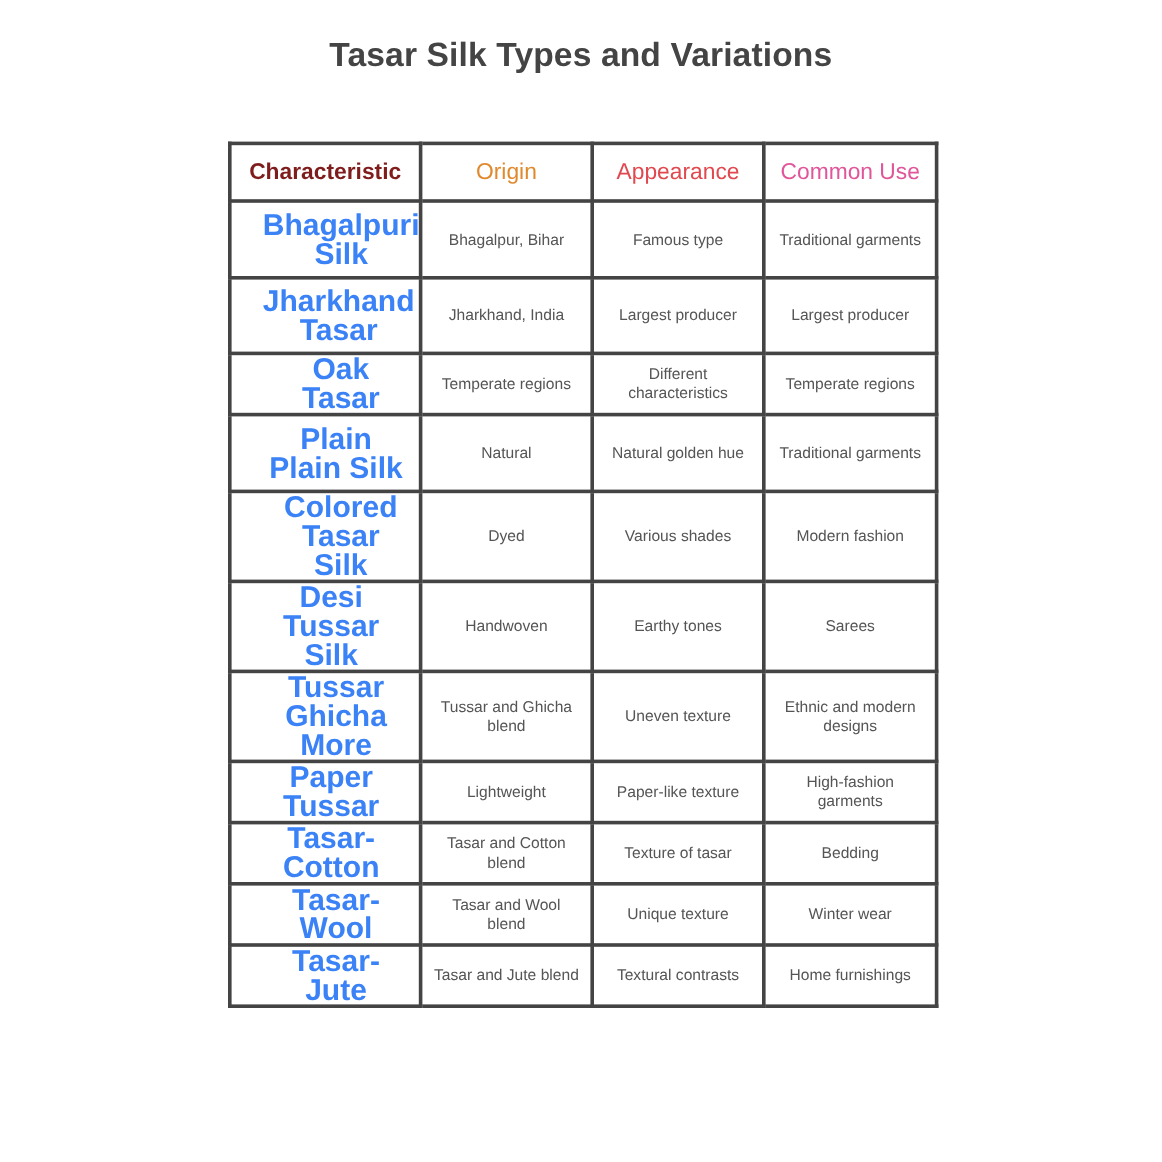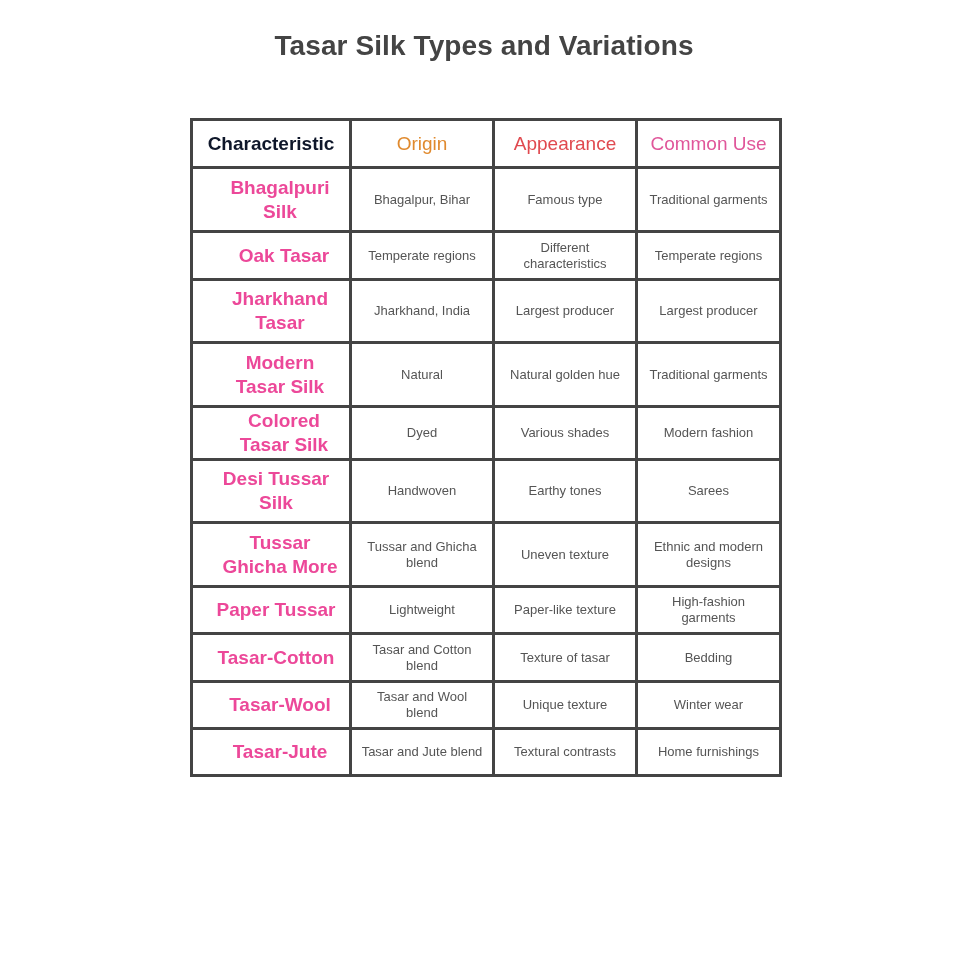--- a/index.html
+++ b/index.html
@@ -44,25 +44,25 @@
     }
     col.c0 { width: 159px; }
     col.c1 { width: 143px; }
     col.c2 { width: 143px; }
     col.c3 { width: 144px; }
     th {
       font-weight: normal;
       font-size: 19px;
       height: 48px;
     }
-    th.h0 { font-weight: bold; color: #0f172a; }
+    th.h0 { font-weight: bold; color: #7f1d1d; }
     .row-label {
-      font-size: 19px;
+      font-size: 25px;
       font-weight: bold;
-      color: #ec4899;
+      color: #3b82f6;
       line-height: 24px;
       text-align: left;
     }
     .row-label span {
       display: inline-block;
     }
     td.cell {
       font-size: 13px;
       line-height: 16px;
       color: #555555;
@@ -88,34 +88,34 @@
       <th class="h3" style="color: rgb(224, 86, 154); text-align: center;">Common Use</th>
     </tr>
   </thead>
   <tbody id="tbody">
       <tr style="height: 64px;">
         <td class="row-label" style="padding-left: 26px;"><span>Bhagalpuri Silk</span></td>
         <td class="cell">Bhagalpur, Bihar</td>
         <td class="cell">Famous type</td>
         <td class="cell">Traditional garments</td>
       </tr>
+      <tr style="height: 63px;">
+        <td class="row-label" style="padding-left: 26px;"><span>Jharkhand Tasar</span></td>
+        <td class="cell">Jharkhand, India</td>
+        <td class="cell">Largest producer</td>
+        <td class="cell">Largest producer</td>
+      </tr>
       <tr style="height: 48px;">
         <td class="row-label" style="padding-left: 34px;"><span>Oak Tasar</span></td>
         <td class="cell">Temperate regions</td>
         <td class="cell">Different characteristics</td>
         <td class="cell">Temperate regions</td>
       </tr>
-      <tr style="height: 63px;">
-        <td class="row-label" style="padding-left: 26px;"><span>Jharkhand Tasar</span></td>
-        <td class="cell">Jharkhand, India</td>
-        <td class="cell">Largest producer</td>
-        <td class="cell">Largest producer</td>
-      </tr>
       <tr style="height: 64px;">
-        <td class="row-label" style="padding-left: 26px;"><span>Modern Tasar Silk</span></td>
+        <td class="row-label" style="padding-left: 26px;"><span>Plain Plain Silk</span></td>
         <td class="cell">Natural</td>
         <td class="cell">Natural golden hue</td>
         <td class="cell">Traditional garments</td>
       </tr>
       <tr style="height: 53px;">
         <td class="row-label" style="padding-left: 34px;"><span>Colored Tasar Silk</span></td>
         <td class="cell">Dyed</td>
         <td class="cell">Various shades</td>
         <td class="cell">Modern fashion</td>
       </tr>

